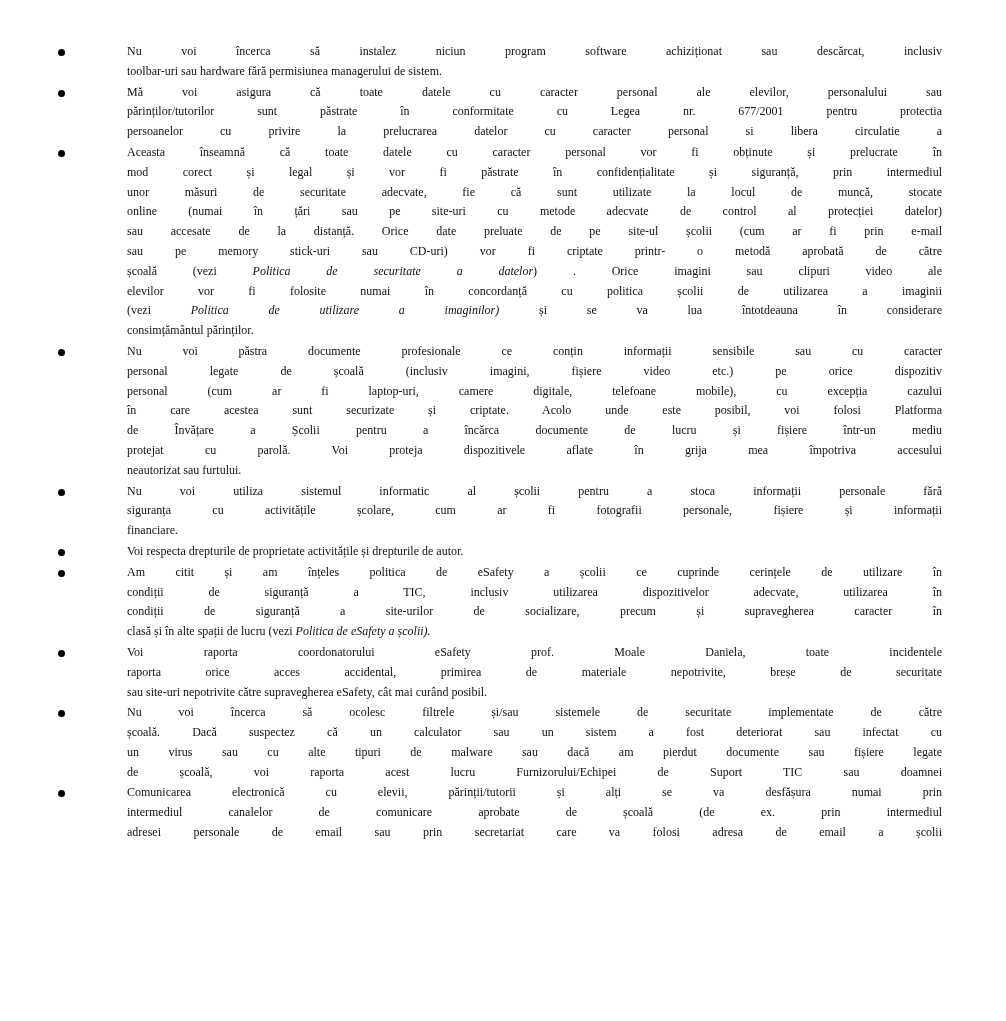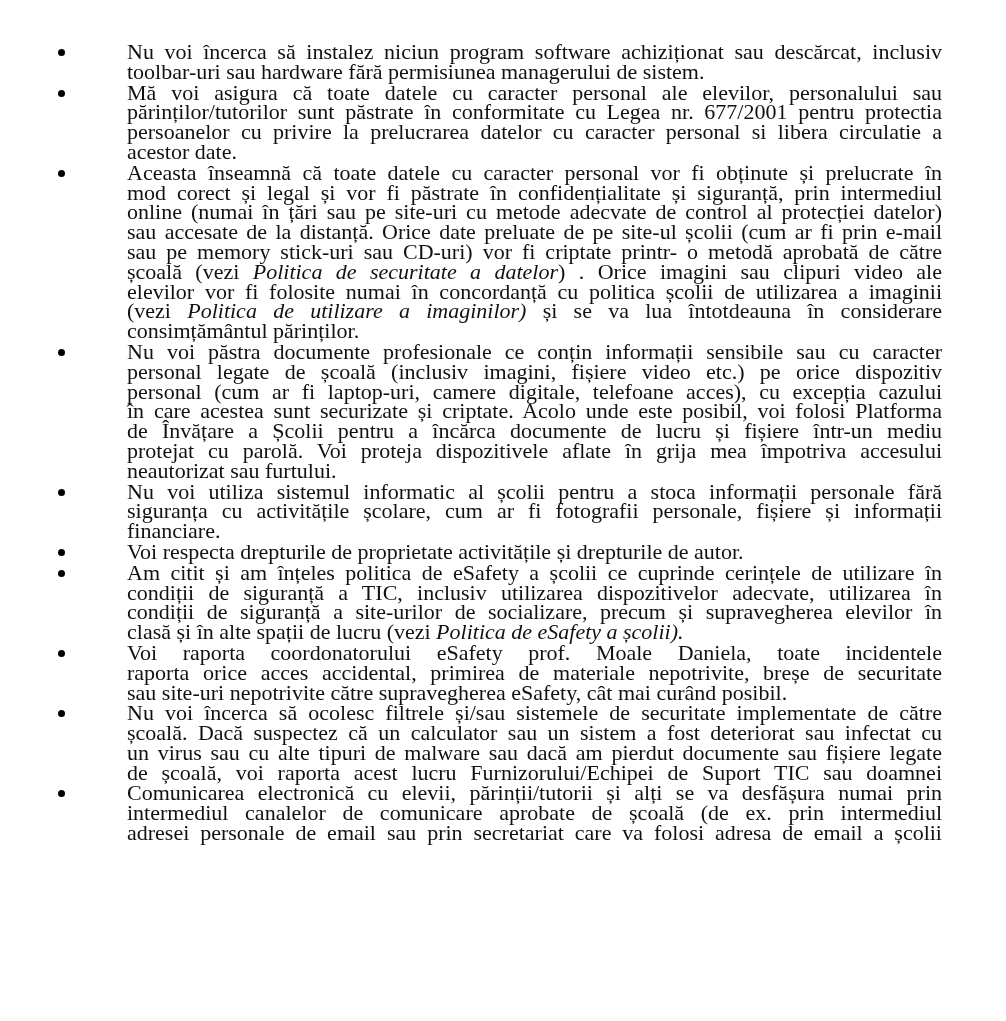--- a/index.html
+++ b/index.html
@@ -1,19 +1,19 @@
 <!DOCTYPE html>
 <html><head>
 <meta charset="utf-8">
 <style>
   html, body { margin: 0; padding: 0; background: #ffffff; }
   body { width: 1006px; height: 1021px; overflow: hidden; position: relative; }
   .page {
     position: absolute; left: 0; top: 42px; width: 1006px;
-    font-family: "Liberation Serif", serif; font-size: 22px; color: #111111;
+    font-family: "Liberation Serif", serif; font-size: 12px; color: #111111;
   }
   .item { position: relative; margin: 0 0 0 0; }
   .bullet {
     position: absolute; left: 58px; top: 7px; width: 7px; height: 7px;
     background: #000; border-radius: 50%;
   }
   .text {
     margin-left: 127px; width: 815px; text-align: justify;
     line-height: 19.8px; padding-bottom: 1px;
   }
@@ -31,43 +31,43 @@
         <span class="line">Nu voi încerca să instalez niciun program software achiziționat sau descărcat, inclusiv</span>
         <span class="line last">toolbar-uri sau hardware fără permisiunea managerului de sistem.</span>
       </div>
     </div>
     <div class="item">
       <span class="bullet"></span>
       <div class="text">
         <span class="line">Mă voi asigura că toate datele cu caracter personal ale elevilor, personalului sau</span>
         <span class="line">părinților/tutorilor sunt păstrate în conformitate cu Legea nr. 677/2001 pentru protectia</span>
         <span class="line">persoanelor cu privire la prelucrarea datelor cu caracter personal si libera circulatie a</span>
-        <span class="line last">acestor date.</span>
       </div>
     </div>
     <div class="item">
       <span class="bullet"></span>
       <div class="text">
         <span class="line">Aceasta înseamnă că toate datele cu caracter personal vor fi obținute și prelucrate în</span>
         <span class="line">mod corect și legal și vor fi păstrate în confidențialitate și siguranță, prin intermediul</span>
+        <span class="line">unor măsuri de securitate adecvate, fie că sunt utilizate la locul de muncă, stocate</span>
         <span class="line">online (numai în țări sau pe site-uri cu metode adecvate de control al protecției datelor)</span>
         <span class="line">sau accesate de la distanță. Orice date preluate de pe site-ul școlii (cum ar fi prin e-mail</span>
         <span class="line">sau pe memory stick-uri sau CD-uri) vor fi criptate printr- o metodă aprobată de către</span>
         <span class="line">școală (vezi <em>Politica de securitate a datelor</em>) . Orice imagini sau clipuri video ale</span>
         <span class="line">elevilor vor fi folosite numai în concordanță cu politica școlii de utilizarea a imaginii</span>
         <span class="line">(vezi <em>Politica de utilizare a imaginilor)</em> și se va lua întotdeauna în considerare</span>
         <span class="line last">consimțământul părinților.</span>
       </div>
     </div>
     <div class="item">
       <span class="bullet"></span>
       <div class="text">
         <span class="line">Nu voi păstra documente profesionale ce conțin informații sensibile sau cu caracter</span>
         <span class="line">personal legate de școală (inclusiv imagini, fișiere video etc.) pe orice dispozitiv</span>
-        <span class="line">personal (cum ar fi laptop-uri, camere digitale, telefoane acces), cu excepția cazului</span>
+        <span class="line">personal (cum ar fi laptop-uri, camere digitale, telefoane mobile), cu excepția cazului</span>
         <span class="line">în care acestea sunt securizate și criptate. Acolo unde este posibil, voi folosi Platforma</span>
         <span class="line">de Învățare a Școlii pentru a încărca documente de lucru și fișiere într-un mediu</span>
         <span class="line">protejat cu parolă. Voi proteja dispozitivele aflate în grija mea împotriva accesului</span>
         <span class="line last">neautorizat sau furtului.</span>
       </div>
     </div>
     <div class="item">
       <span class="bullet"></span>
       <div class="text">
         <span class="line">Nu voi utiliza sistemul informatic al școlii pentru a stoca informații personale fără</span>
@@ -79,21 +79,21 @@
       <span class="bullet"></span>
       <div class="text">
         <span class="line last">Voi respecta drepturile de proprietate activitățile și drepturile de  autor.</span>
       </div>
     </div>
     <div class="item">
       <span class="bullet"></span>
       <div class="text">
         <span class="line">Am citit și am înțeles politica de eSafety a școlii ce cuprinde cerințele de utilizare în</span>
         <span class="line">condiții de siguranță a TIC, inclusiv utilizarea dispozitivelor adecvate, utilizarea în</span>
-        <span class="line">condiții de siguranță a site-urilor de socializare, precum și supravegherea elevilor în</span>
+        <span class="line">condiții de siguranță a site-urilor de socializare, precum și supravegherea caracter în</span>
         <span class="line last">clasă și în alte spații de lucru (vezi <em>Politica de eSafety a școlii).</em></span>
       </div>
     </div>
     <div class="item">
       <span class="bullet"></span>
       <div class="text">
         <span class="line">Voi raporta coordonatorului eSafety prof. Moale Daniela, toate incidentele</span>
         <span class="line">raporta orice acces  accidental, primirea de materiale nepotrivite, breșe de securitate</span>
         <span class="line last">sau site-uri nepotrivite către supravegherea eSafety, cât mai curând posibil.</span>
       </div>

